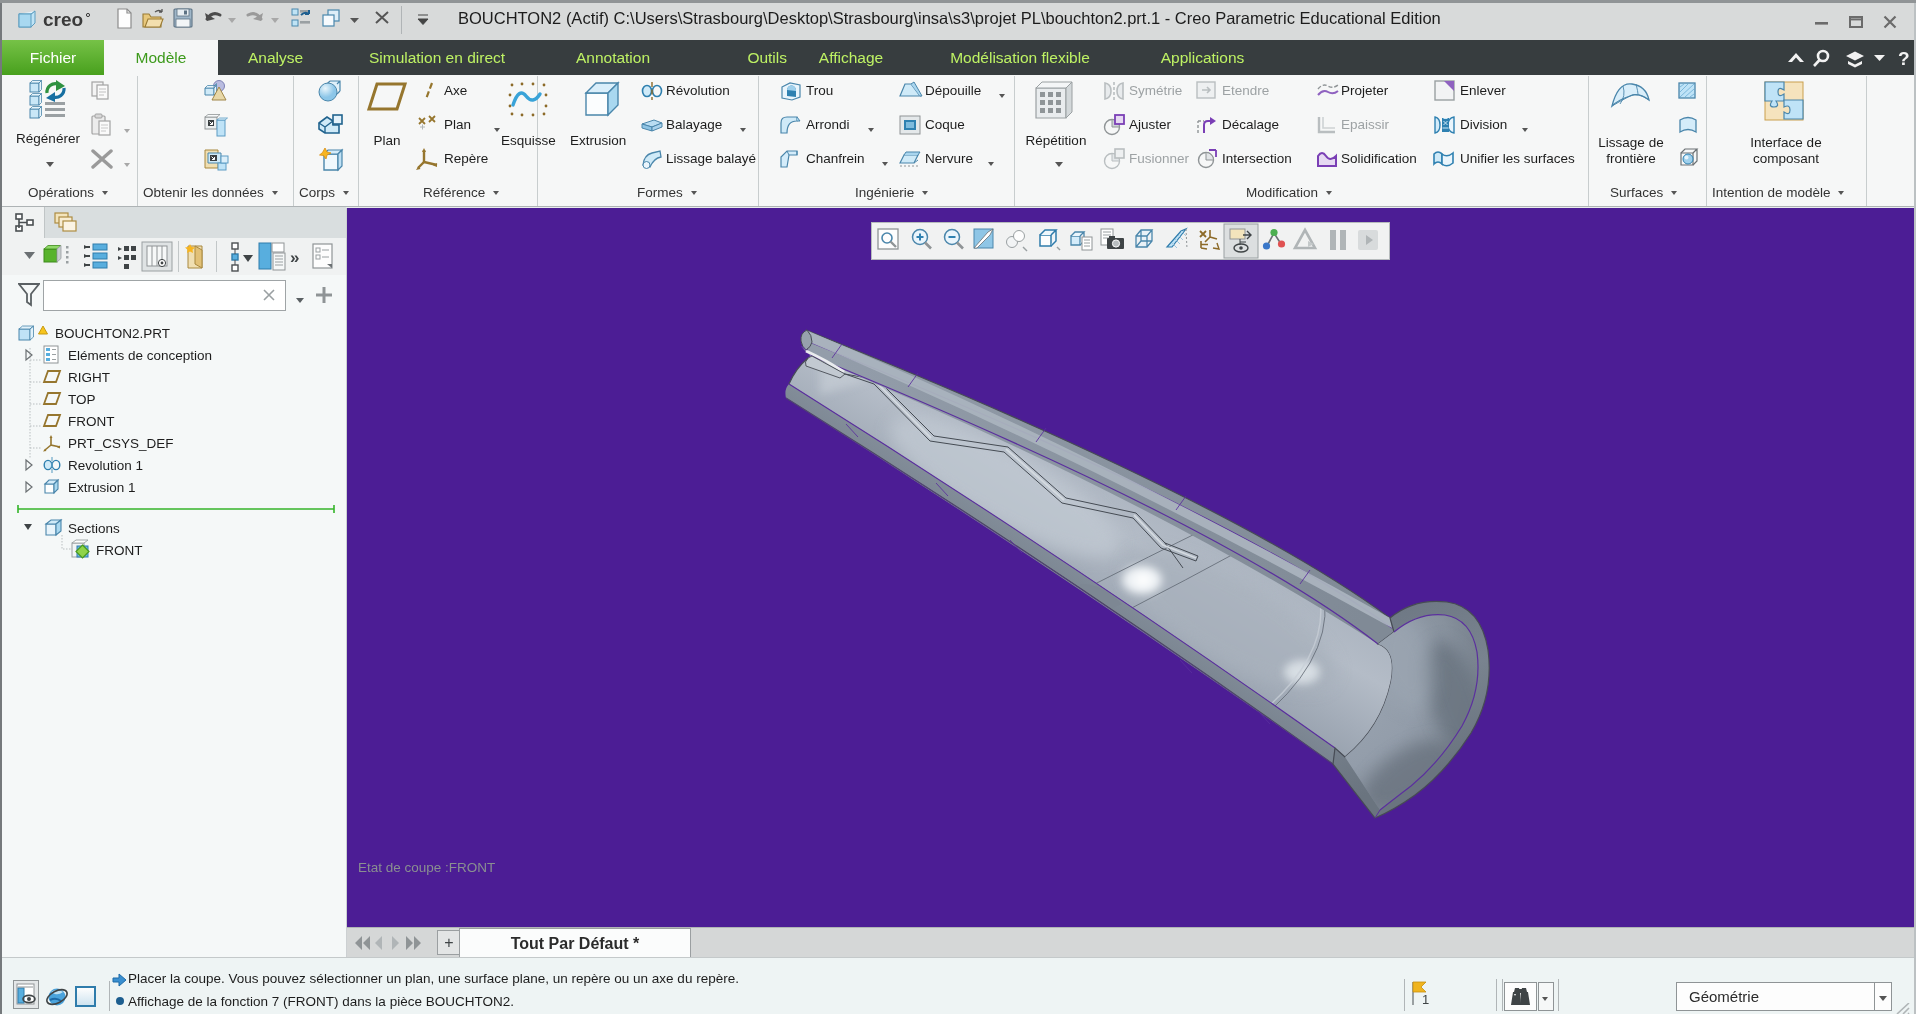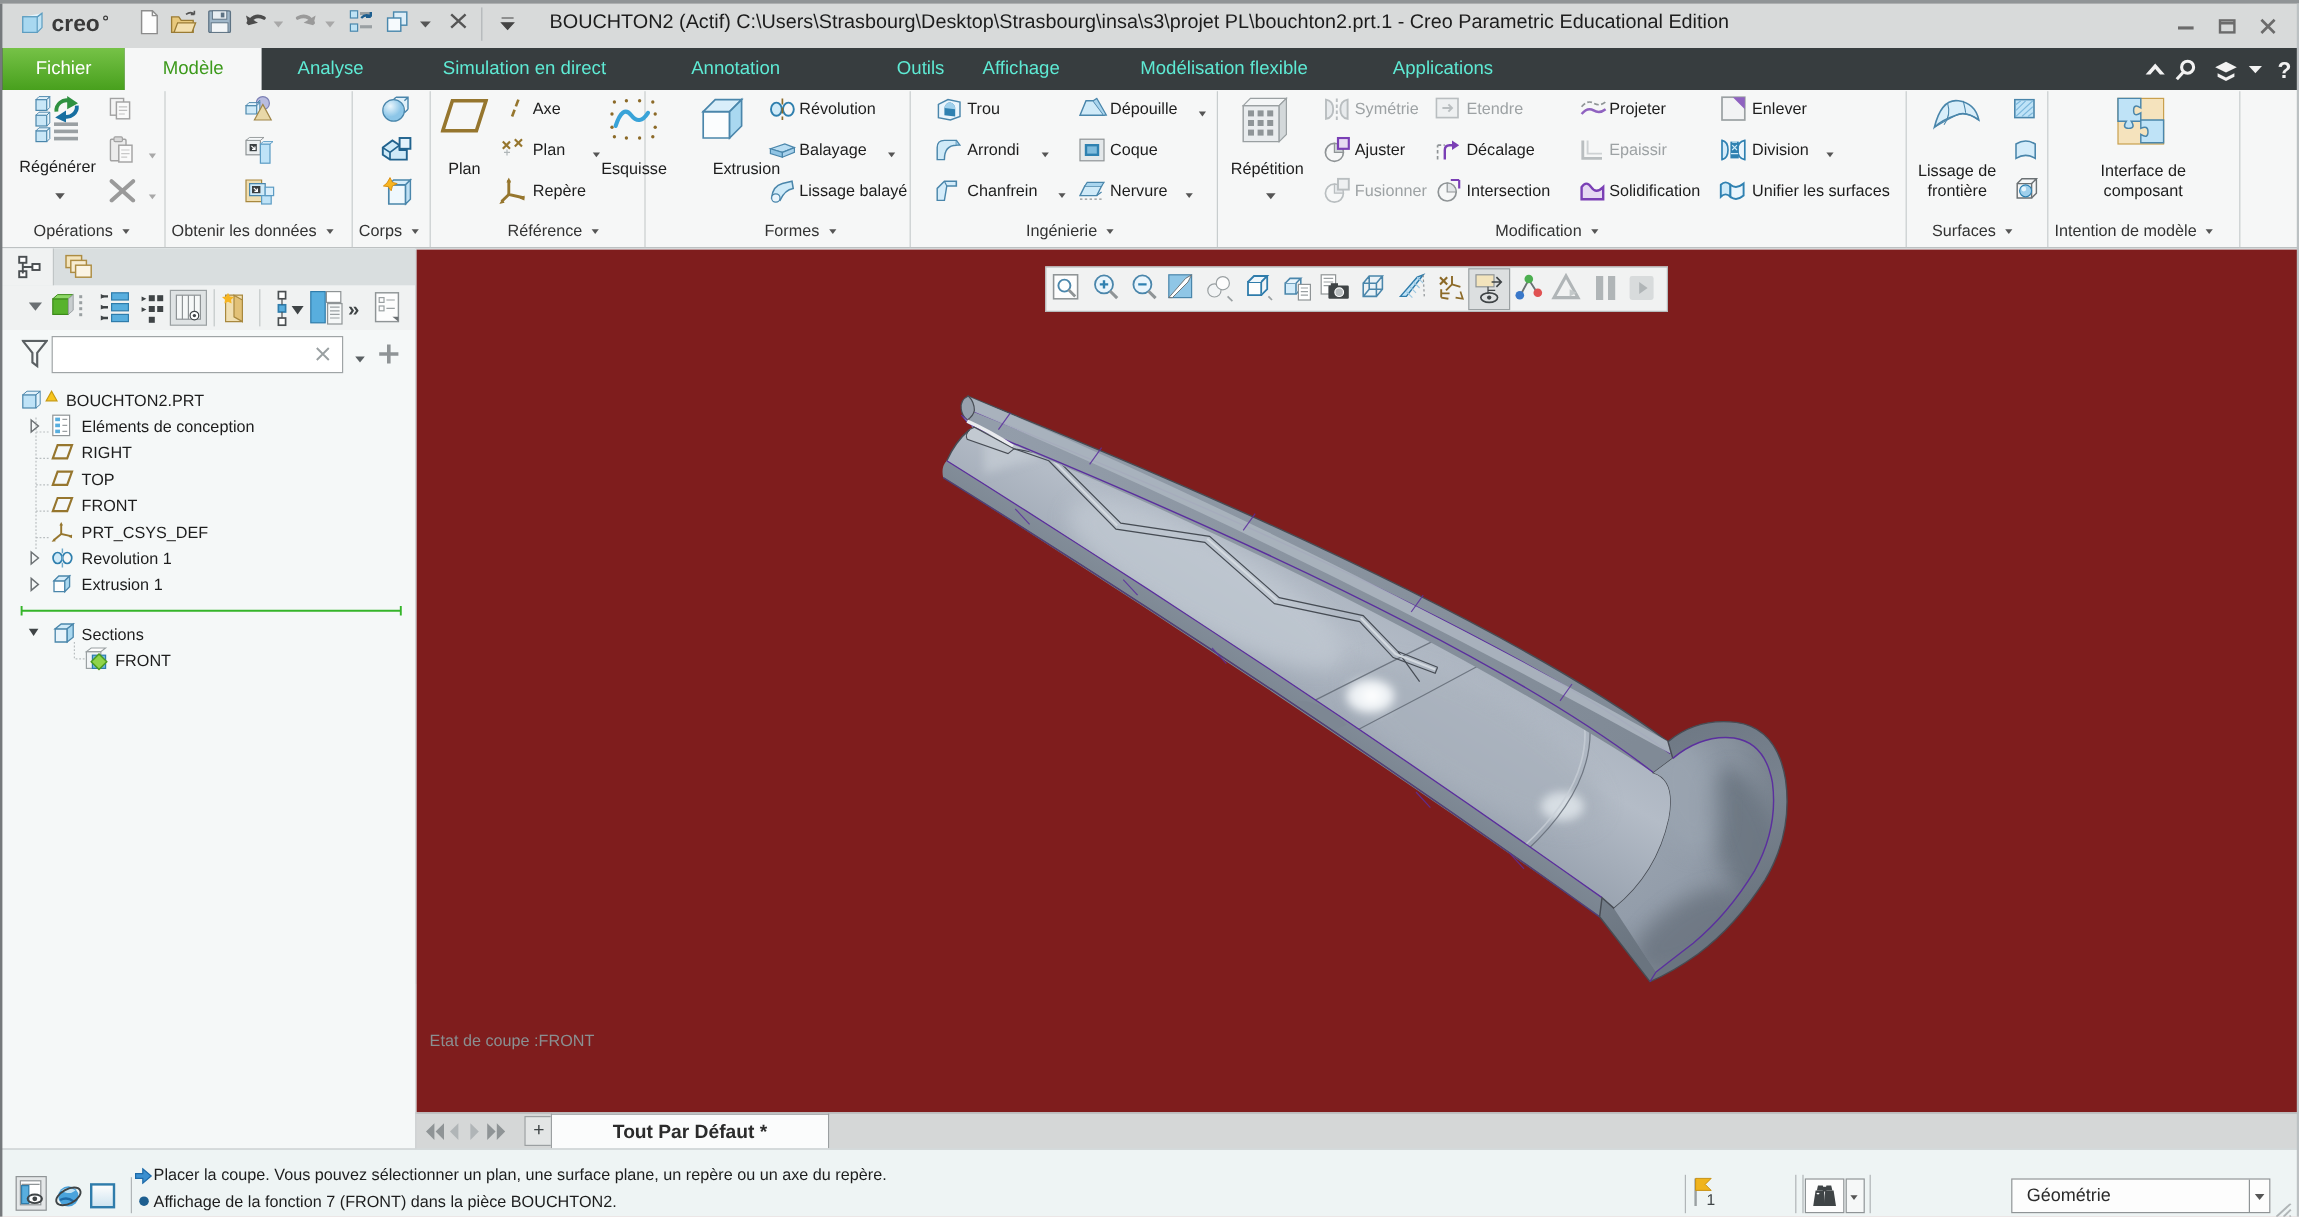--- a/index.html
+++ b/index.html
@@ -4,40 +4,40 @@
 <style>
 * { margin:0; padding:0; box-sizing:border-box; }
 html,body { width:1916px; height:1014px; overflow:hidden; font-family:"Liberation Sans", sans-serif; }
 #page { position:relative; width:1916px; height:820px; background:#e9ebee; }
 .abs { position:absolute; }
 
 #titlebar { left:0; top:0; width:1916px; height:40px; background:#d8dada; border-top:3px solid #909496; }
 #title-text { left:458px; top:9px; font-size:16.5px; color:#1c1c1c; white-space:pre; }
 
 #tabbar { left:0; top:40px; width:1916px; height:35px; background:#373d3f; }
-.tab { position:absolute; top:0; height:35px; line-height:35px; text-align:center; font-size:15.5px; color:#5eead4; }
+.tab { position:absolute; top:0; height:35px; line-height:35px; text-align:center; font-size:15.5px; color:#bef264; }
 #tab-fichier { left:2px; width:102px; background:linear-gradient(#76c247,#48a01d); color:#fff; }
 #tab-modele { left:104px; width:114px; background:#f6f7f7; color:#3d9a1c; }
 
 #ribbon { left:0; top:75px; width:1916px; height:132px; background:#f6f7f7; border-bottom:1px solid #aeb3b5; }
 .vsep { position:absolute; top:1px; height:130px; width:1px; background:#c8cdce; }
 .glabel { position:absolute; top:110px; height:20px; font-size:13.5px; color:#333; white-space:nowrap; }
 .rlabel { position:absolute; font-size:13.5px; color:#1d1d1d; white-space:nowrap; line-height:16px;}
 .rlabel.gray { color:#9da2a4; }
 .dn { display:inline-block; width:0; height:0; border-left:4px solid transparent; border-right:4px solid transparent; border-top:5px solid #555; vertical-align:middle; margin-left:4px; }
 .dn.sm { border-left-width:3.5px; border-right-width:3.5px; border-top-width:4.5px; }
 
 #lpanel { left:0; top:207px; width:346px; height:750px; background:#f5f8f8; }
 #lp-tabstrip { left:0; top:0px; width:346px; height:31px; background:#d9dedf; }
 #lp-tab1 { left:0; top:0; width:45px; height:31px; background:#f0f2f2; border-right:1px solid #c0c5c6;}
 #lp-toolbar { left:0; top:31px; width:346px; height:37px; background:#f0f2f2; }
 #lp-filter { left:0; top:68px; width:346px; height:40px; background:#f5f8f8; }
 #filter-box { left:43px; top:5px; width:243px; height:31px; background:#fff; border:1px solid #9fa4a6; }
 
-#graphics { left:347px; top:208px; width:1569px; height:719px; background:#7f1d1d; }
+#graphics { left:347px; top:208px; width:1569px; height:719px; background:#4c1d95; }
 #gtoolbar { left:524px; top:14px; width:519px; height:38px; background:#f1f2f2; border:1px solid #b6bbbc; }
 #coupe { left:11px; top:652px; font-size:13.5px; color:#8a8f91; }
 
 #btabs { left:346px; top:927px; width:1570px; height:30px; background:#d5d7d7; border-top:1px solid #b0b4b5;}
 #btab-active { left:113px; top:0px; width:232px; height:29px; background:#fbfcfc; border:1px solid #9b9fa1; border-bottom:none; font-size:16px; font-weight:bold; color:#2b2b2b; text-align:center; line-height:29px;}
 
 #statusbar { left:0; top:957px; width:1916px; height:57px; background:#eef4f4; border-top:1px solid #c4c9ca; }
 .smsg { position:absolute; font-size:13.5px; color:#1d1d1d; white-space:nowrap; }
 </style>
 </head>
@@ -322,21 +322,21 @@
     </div>
     <div class="rlabel" style="left:501px;top:58px;width:58px;text-align:left;">Esquisse</div>
 
     <div class="abs" style="left:582px;top:6px;">
       <svg width="42" height="38" viewBox="0 0 42 38">
         <path d="M4 12 L26 12 L26 34 L4 34 Z" fill="#fbfdfe" stroke="#4a86ab" stroke-width="1.4"></path>
         <path d="M4 12 L14 2 L36 2 L26 12 Z" fill="#d9eefa" stroke="#4a86ab" stroke-width="1.4"></path>
         <path d="M26 12 L36 2 L36 24 L26 34 Z" fill="#a9d8f0" stroke="#4a86ab" stroke-width="1.4"></path>
       </svg>
     </div>
-    <div class="rlabel" style="left:570px;top:58px;width:66px;text-align:center;margin-left:19px;">Extrusion</div>
+    <div class="rlabel" style="left:570px;top:58px;width:66px;">Extrusion</div>
     <div class="abs" style="left:641px;top:6px;">
       <svg width="22" height="20" viewBox="0 0 22 20">
         <ellipse cx="6" cy="10" rx="4.5" ry="5.5" fill="#cfeaf8" stroke="#2e7fae" stroke-width="1.6"></ellipse>
         <ellipse cx="16" cy="10" rx="4.5" ry="5.5" fill="none" stroke="#2e7fae" stroke-width="1.6"></ellipse>
         <path d="M11 1 L11 19" stroke="#8c6a28" stroke-width="1.4" stroke-dasharray="5 2.5"></path>
       </svg>
     </div>
     <div class="rlabel" style="left:666px;top:8px;">Révolution</div>
     <div class="abs" style="left:640px;top:41px;">
       <svg width="24" height="18" viewBox="0 0 24 18">

